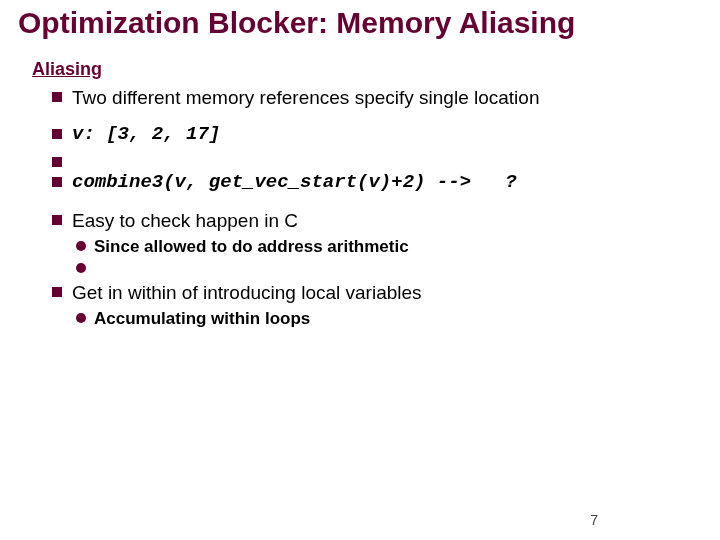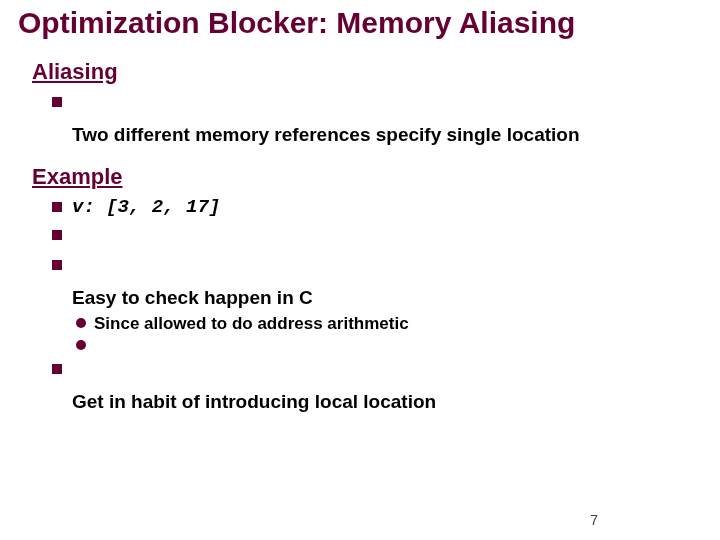--- a/index.html
+++ b/index.html
@@ -21,21 +21,21 @@
     border-radius: 16px;
   }
   .title {
     font-size: 30px;
     font-weight: bold;
     color: #660033;
     margin: 0 0 18px 0;
     line-height: 1.15;
   }
   .section-head {
-    font-size: 22px;
+    font-size: 18px;
     font-weight: bold;
     color: #660033;
     text-decoration: underline;
     margin: 4px 0 6px 14px;
   }
   .row {
     display: flex;
     align-items: flex-start;
     margin: 0 0 4px 34px;
   }
@@ -57,23 +57,22 @@
     width: 10px;
     height: 10px;
     border-radius: 50%;
     background: #660033;
     flex: 0 0 10px;
     margin-top: 4px;
     margin-right: 8px;
   }
   .btxt {
     font-size: 19px;
-    font-weight: bold;
+    font-weight: normal;
     line-height: 1.25;
-    margin-top: 32px;
   }
   .ctxt {
     font-size: 19px;
     font-family: "Courier New", Courier, monospace;
     font-weight: bold;
     line-height: 1.25;
     white-space: pre;
     font-style: italic;
   }
   .stxt {
@@ -99,27 +98,30 @@
   <div class="title">Optimization Blocker: Memory Aliasing</div>
 
   <div class="section-head">Aliasing</div>
   <div class="row">
     <div class="sq"></div>
     <div class="btxt">Two different memory references specify single location</div>
   </div>
 
   <div class="gap-md"></div>
 
-  <div class="section-head">Example</div>
   <div class="row">
     <div class="sq"></div>
     <div class="ctxt">v: [3, 2, 17]</div>
   </div>
   <div class="row">
     <div class="sq"></div>
+  </div>
+  <div class="row">
+    <div class="sq"></div>
+    <div class="ctxt">combine3(v, get_vec_start(v)+2) --&gt;   ?</div>
   </div>
 
   <div class="gap-md"></div>
 
 
   <div class="row">
     <div class="sq"></div>
     <div class="btxt">Easy to check happen in C</div>
   </div>
   <div class="row2">
@@ -127,17 +129,21 @@
     <div class="stxt">Since allowed to do address arithmetic</div>
   </div>
   <div class="row2">
     <div class="disc"></div>
   </div>
 
   <div class="gap-sm"></div>
 
   <div class="row">
     <div class="sq"></div>
-    <div class="btxt">Get in habit of introducing local location</div>
+    <div class="btxt">Get in within of introducing local variables</div>
+  </div>
+  <div class="row2">
+    <div class="disc"></div>
+    <div class="stxt">Accumulating within loops</div>
   </div>
 
   <div class="pagenum">7</div>
 </div>
 
 </body></html>

